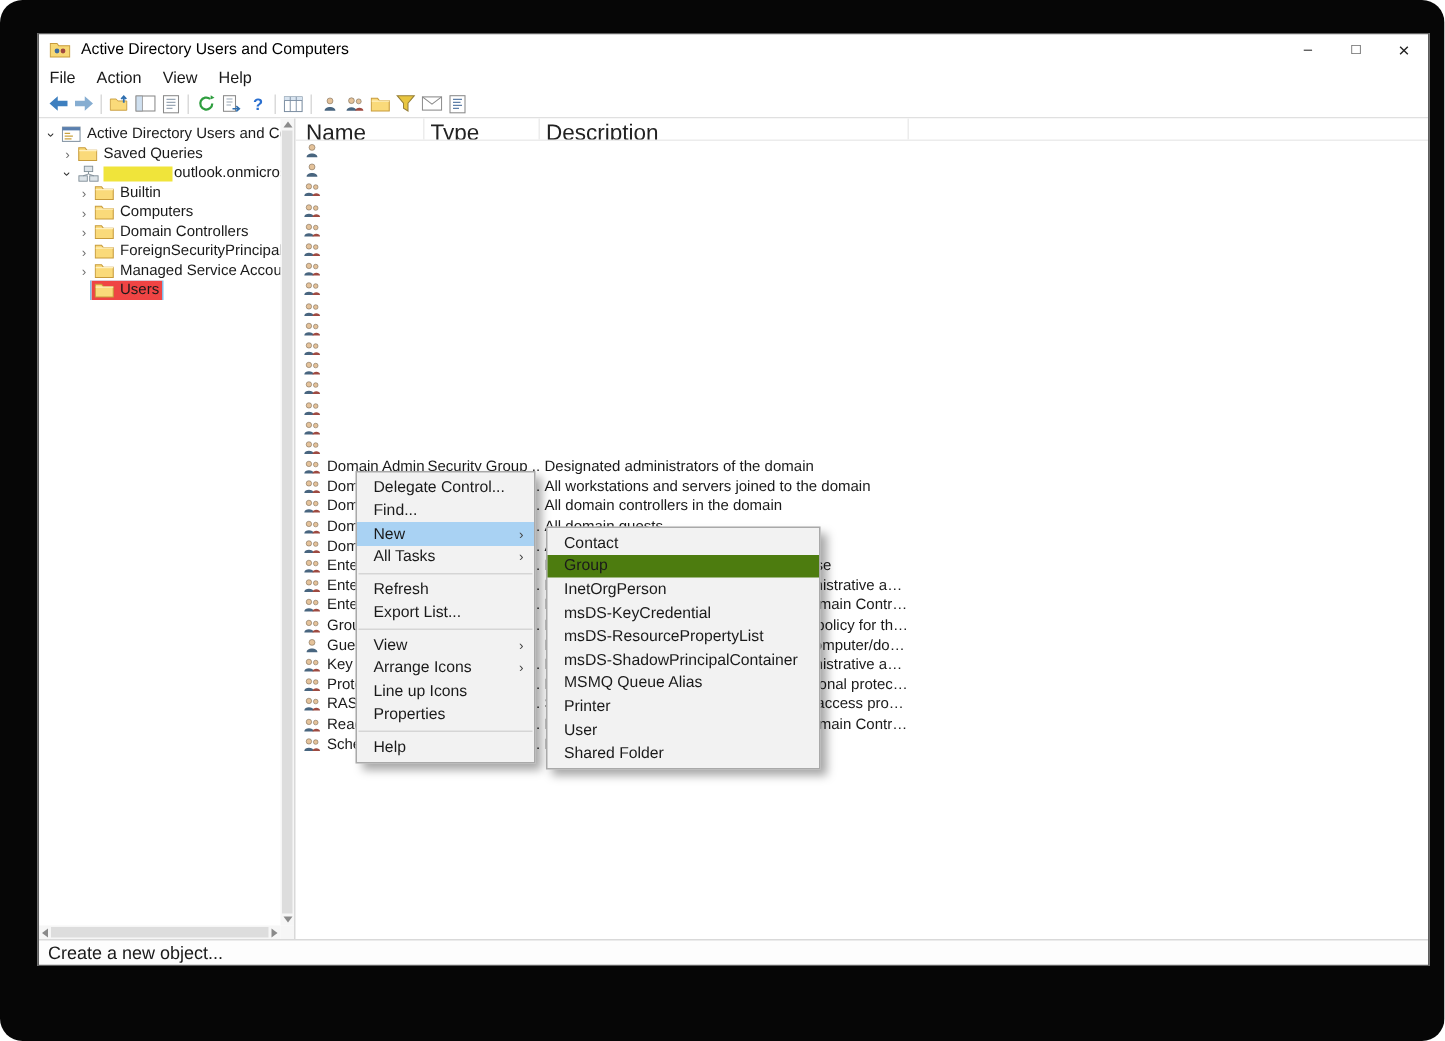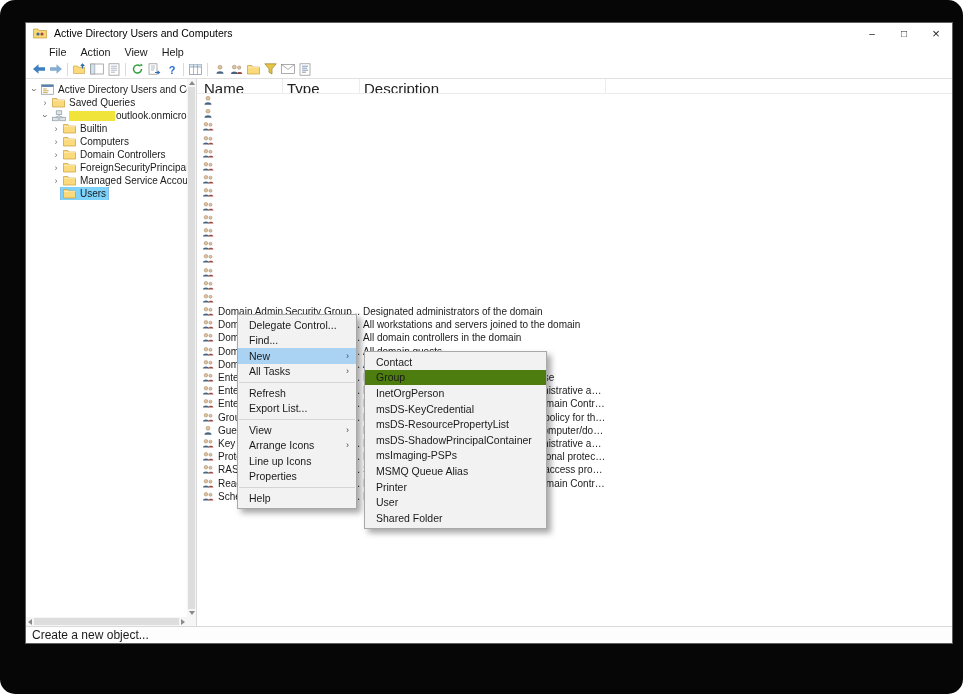--- a/index.html
+++ b/index.html
@@ -8,21 +8,21 @@
   .frame{position:relative;width:963px;height:694px;background:#060606;border-radius:15px;overflow:hidden;}
 
   .window{position:absolute;left:25px;top:22px;width:928px;height:622px;background:#fff;border:1px solid #5f5f5f;display:flex;flex-direction:column;}
 
   .titlebar{height:20px;display:flex;align-items:center;background:#fff;padding-left:7px;flex:none;}
   .app-icon{width:15px;height:13px;margin-right:6px;display:flex;align-items:center;}
   .caption{flex:1;font-size:10.5px;color:#000;white-space:nowrap;overflow:hidden;}
   .win-btn{width:32px;height:20px;display:flex;align-items:center;justify-content:center;font-size:10px;color:#222;}
   .win-btn.close{font-size:13px;}
 
-  .menubar{height:17px;display:flex;align-items:center;background:#fff;padding-left:16px;font-size:10.8px;flex:none;}
+  .menubar{height:17px;display:flex;align-items:center;background:#fff;padding-left:0;font-size:10.8px;flex:none;}
   .menu-item{padding:1px 7px;}
 
   .toolbar{height:19px;display:flex;align-items:center;background:#fff;border-bottom:1px solid #e0e0e0;padding-left:4px;flex:none;}
   .tb-icon{width:17px;height:16px;display:flex;align-items:center;justify-content:center;}
   .tb-sep{width:1px;height:13px;background:#dadada;margin:0 3px;flex:none;}
 
   .main{flex:1;display:flex;min-height:0;}
   .tree-pane{width:171px;flex:none;border-right:1px solid #d9d9d9;position:relative;background:#fff;overflow:hidden;}
   #tree{padding-top:4px;}
   .tree-row{height:13px;display:flex;align-items:center;white-space:nowrap;font-size:10px;overflow:hidden;margin-right:9px;}
@@ -291,21 +291,21 @@
                   <svg width="13" height="11" viewBox="0 0 13 11">
                     <path d="M0.5 1.5 h4.2 l1.2 1.6 h6.6 v6.9 h-12z" fill="#fada7a" stroke="#c79b3b" stroke-width="0.7"></path>
                     <path d="M0.8 3.4 h11.7" stroke="#fff0bf" stroke-width="0.8"></path>
                   </svg>
                 </span>
                 <span class="tree-label">Managed Service Accounts</span>
               </span>
             </div>
             <div class="tree-row" style="padding-left: 25px;">
               <span class="expander"></span>
-              <span class="tree-sel" style="background: #7dd3fc; outline: rgb(132, 189, 232) solid 1px;">
+              <span class="tree-sel" style="background: #ef4444; outline: rgb(132, 189, 232) solid 1px;">
                 <span class="tree-icon">
                   <svg width="13" height="11" viewBox="0 0 13 11">
                     <path d="M0.5 1.5 h4.2 l1.2 1.6 h6.6 v6.9 h-12z" fill="#fada7a" stroke="#c79b3b" stroke-width="0.7"></path>
                     <path d="M0.8 3.4 h11.7" stroke="#fff0bf" stroke-width="0.8"></path>
                   </svg>
                 </span>
                 <span class="tree-label">Users</span>
               </span>
             </div>
           </div>
@@ -732,19 +732,18 @@
         <span class="lbl">Help</span>
       </div>
     </div>
   <div class="sub" id="sub">
       <div class="sub-item">Contact</div>
       <div class="sub-item" style="background: #4d7c0f;">Group</div>
       <div class="sub-item">InetOrgPerson</div>
       <div class="sub-item">msDS-KeyCredential</div>
       <div class="sub-item">msDS-ResourcePropertyList</div>
       <div class="sub-item">msDS-ShadowPrincipalContainer</div>
-      <div class="sub-item">msImaging-PSPs</div>
       <div class="sub-item">MSMQ Queue Alias</div>
       <div class="sub-item">Printer</div>
       <div class="sub-item">User</div>
       <div class="sub-item">Shared Folder</div>
     </div>
 </div>
 
 </body></html>

